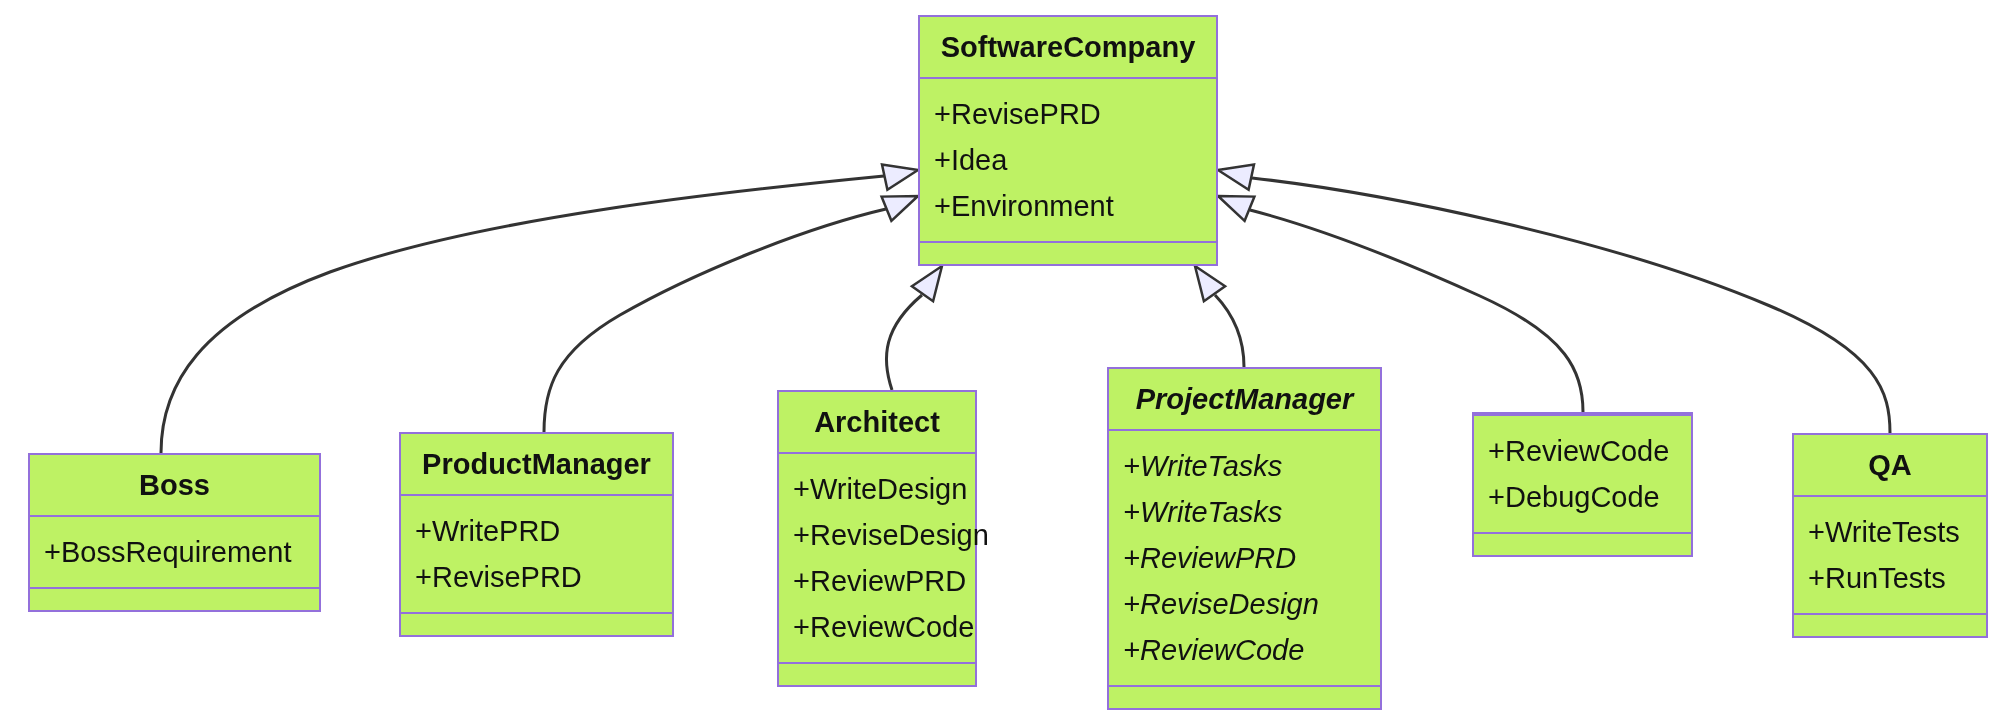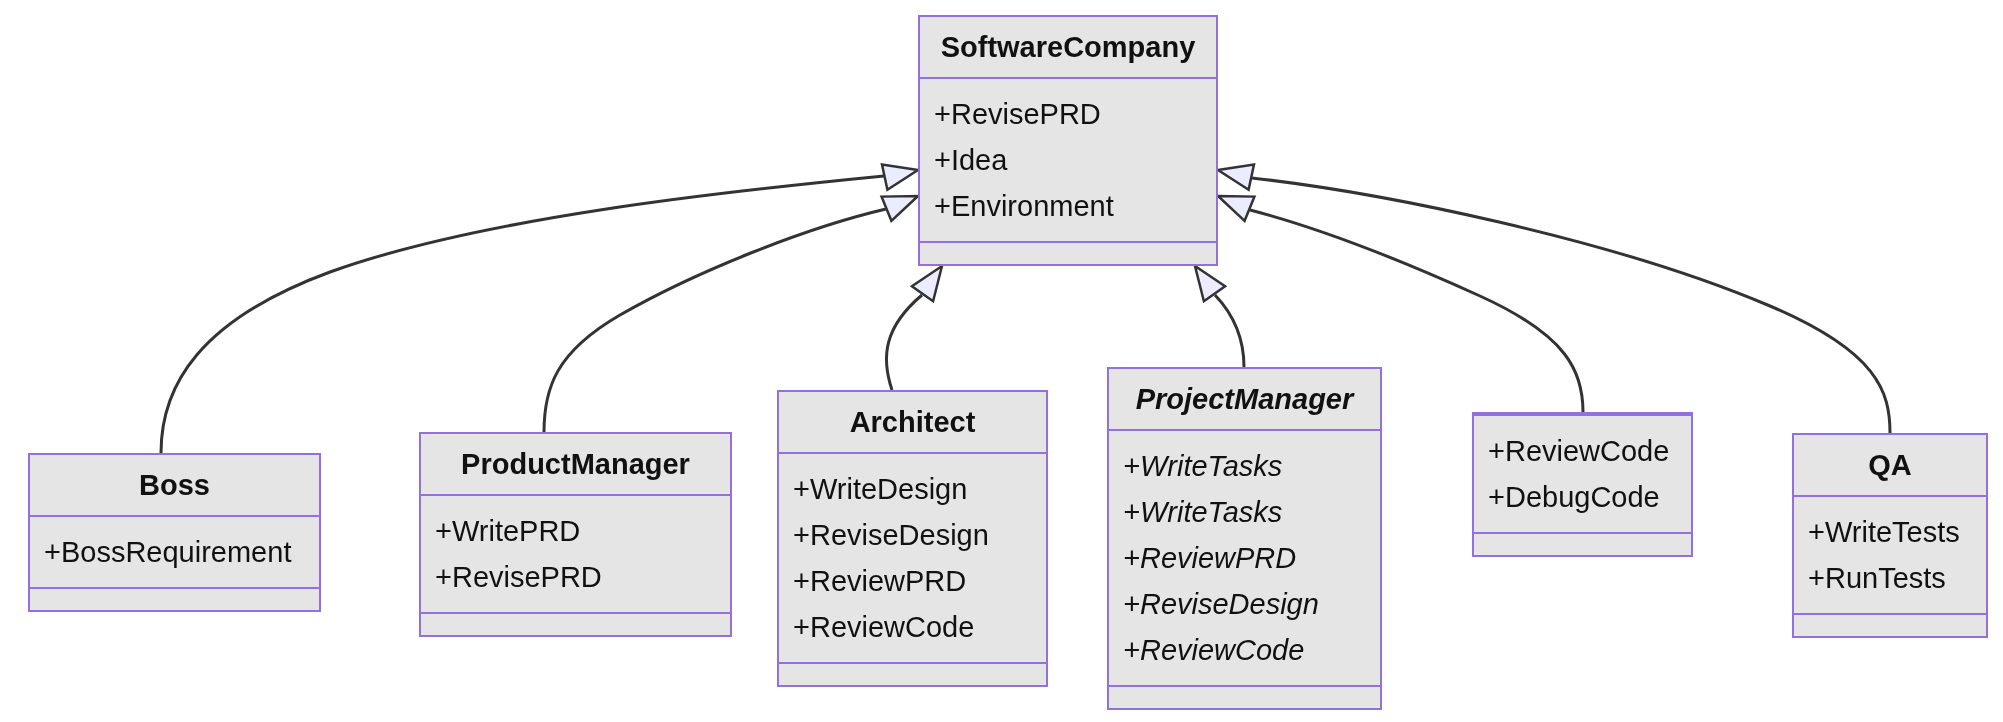--- a/index.html
+++ b/index.html
@@ -17,21 +17,21 @@
   }
   .edges-layer {
     position: absolute;
     left: 0; top: 0;
     width: 2003px;
     height: 722px;
     pointer-events: none;
   }
   .class-node {
     position: absolute;
-    background: #e5e5e5;
+    background: #bef264;
     border: 2px solid #9370DB;
     box-sizing: border-box;
     color: #111111;
   }
   .class-title {
     height: 60px;
     display: flex;
     align-items: center;
     justify-content: center;
     font-weight: bold;
@@ -48,22 +48,22 @@
     padding-left: 14px;
     white-space: nowrap;
   }
   .class-methods {
     border-top: 2px solid #9370DB;
     height: 21px;
   }
   
   .n-softwarecompany { left: 918px; top: 15px;  width: 300px; }
   .n-boss            { left: 28px;  top: 453px; width: 293px; }
-  .n-productmanager  { left: 419px; top: 432px; width: 313px; }
-  .n-architect       { left: 777px; top: 390px; width: 271px; }
+  .n-productmanager  { left: 399px; top: 432px; width: 275px; }
+  .n-architect       { left: 777px; top: 390px; width: 200px; }
   .n-projectmanager  { left: 1107px;top: 367px; width: 275px; font-style: italic; }
   .n-engineer        { left: 1472px;top: 412px; width: 221px; }
   .n-qa              { left: 1792px;top: 433px; width: 196px; }
 
   .edge {
     fill: none;
     stroke: #333333;
     stroke-width: 3;
   }
   .arrowhead {

